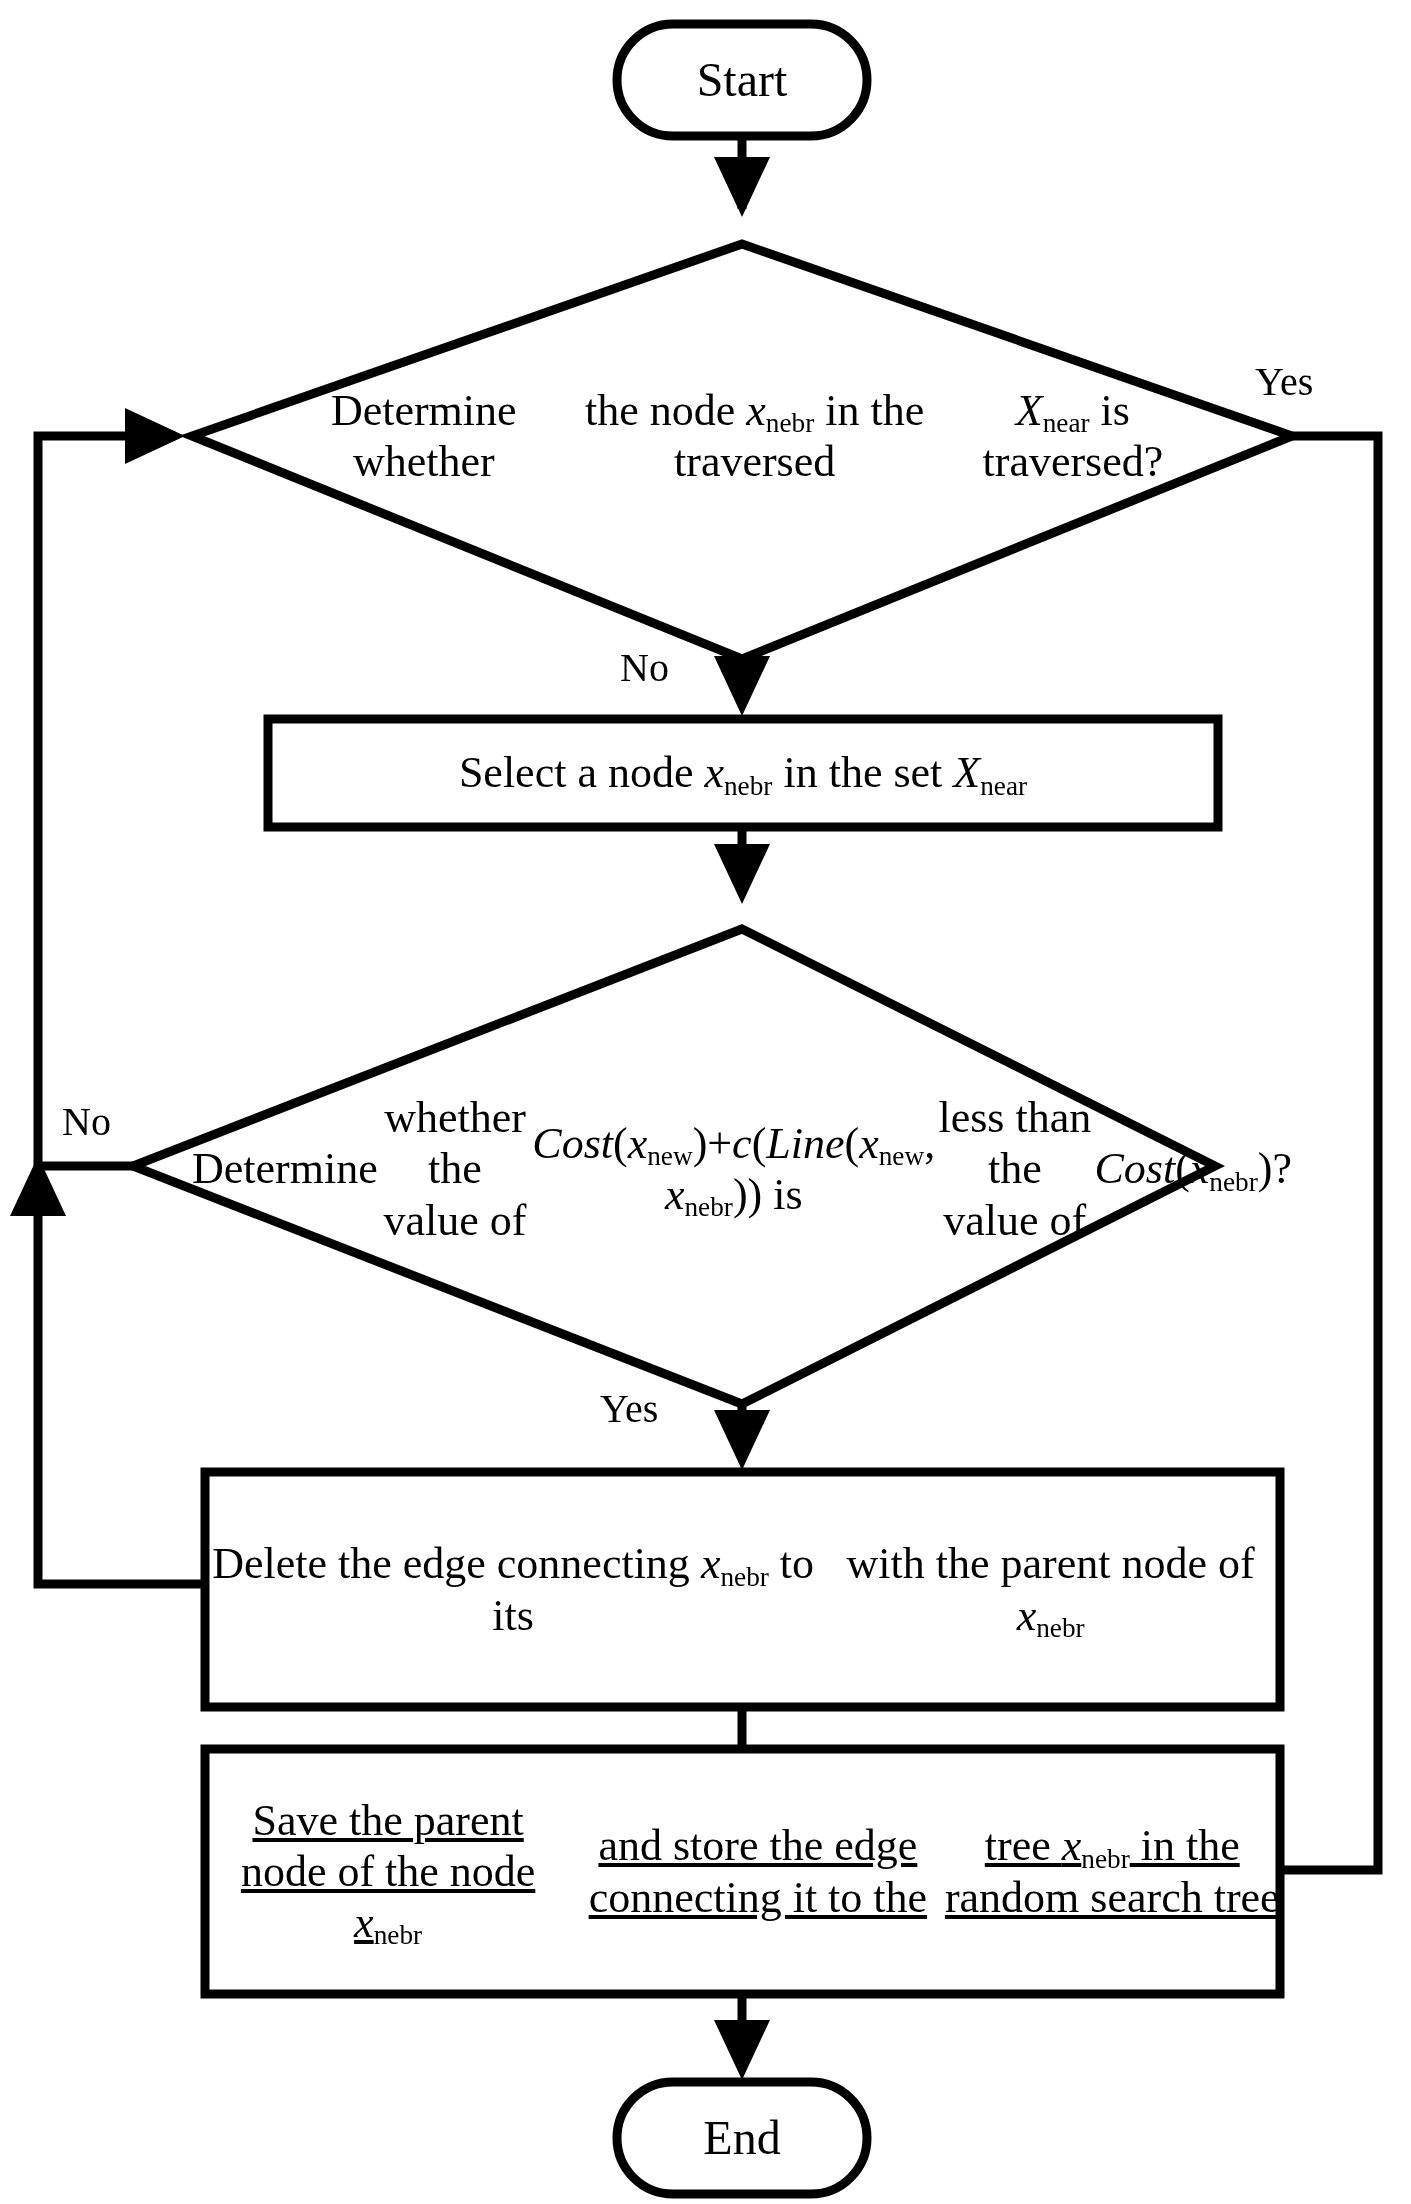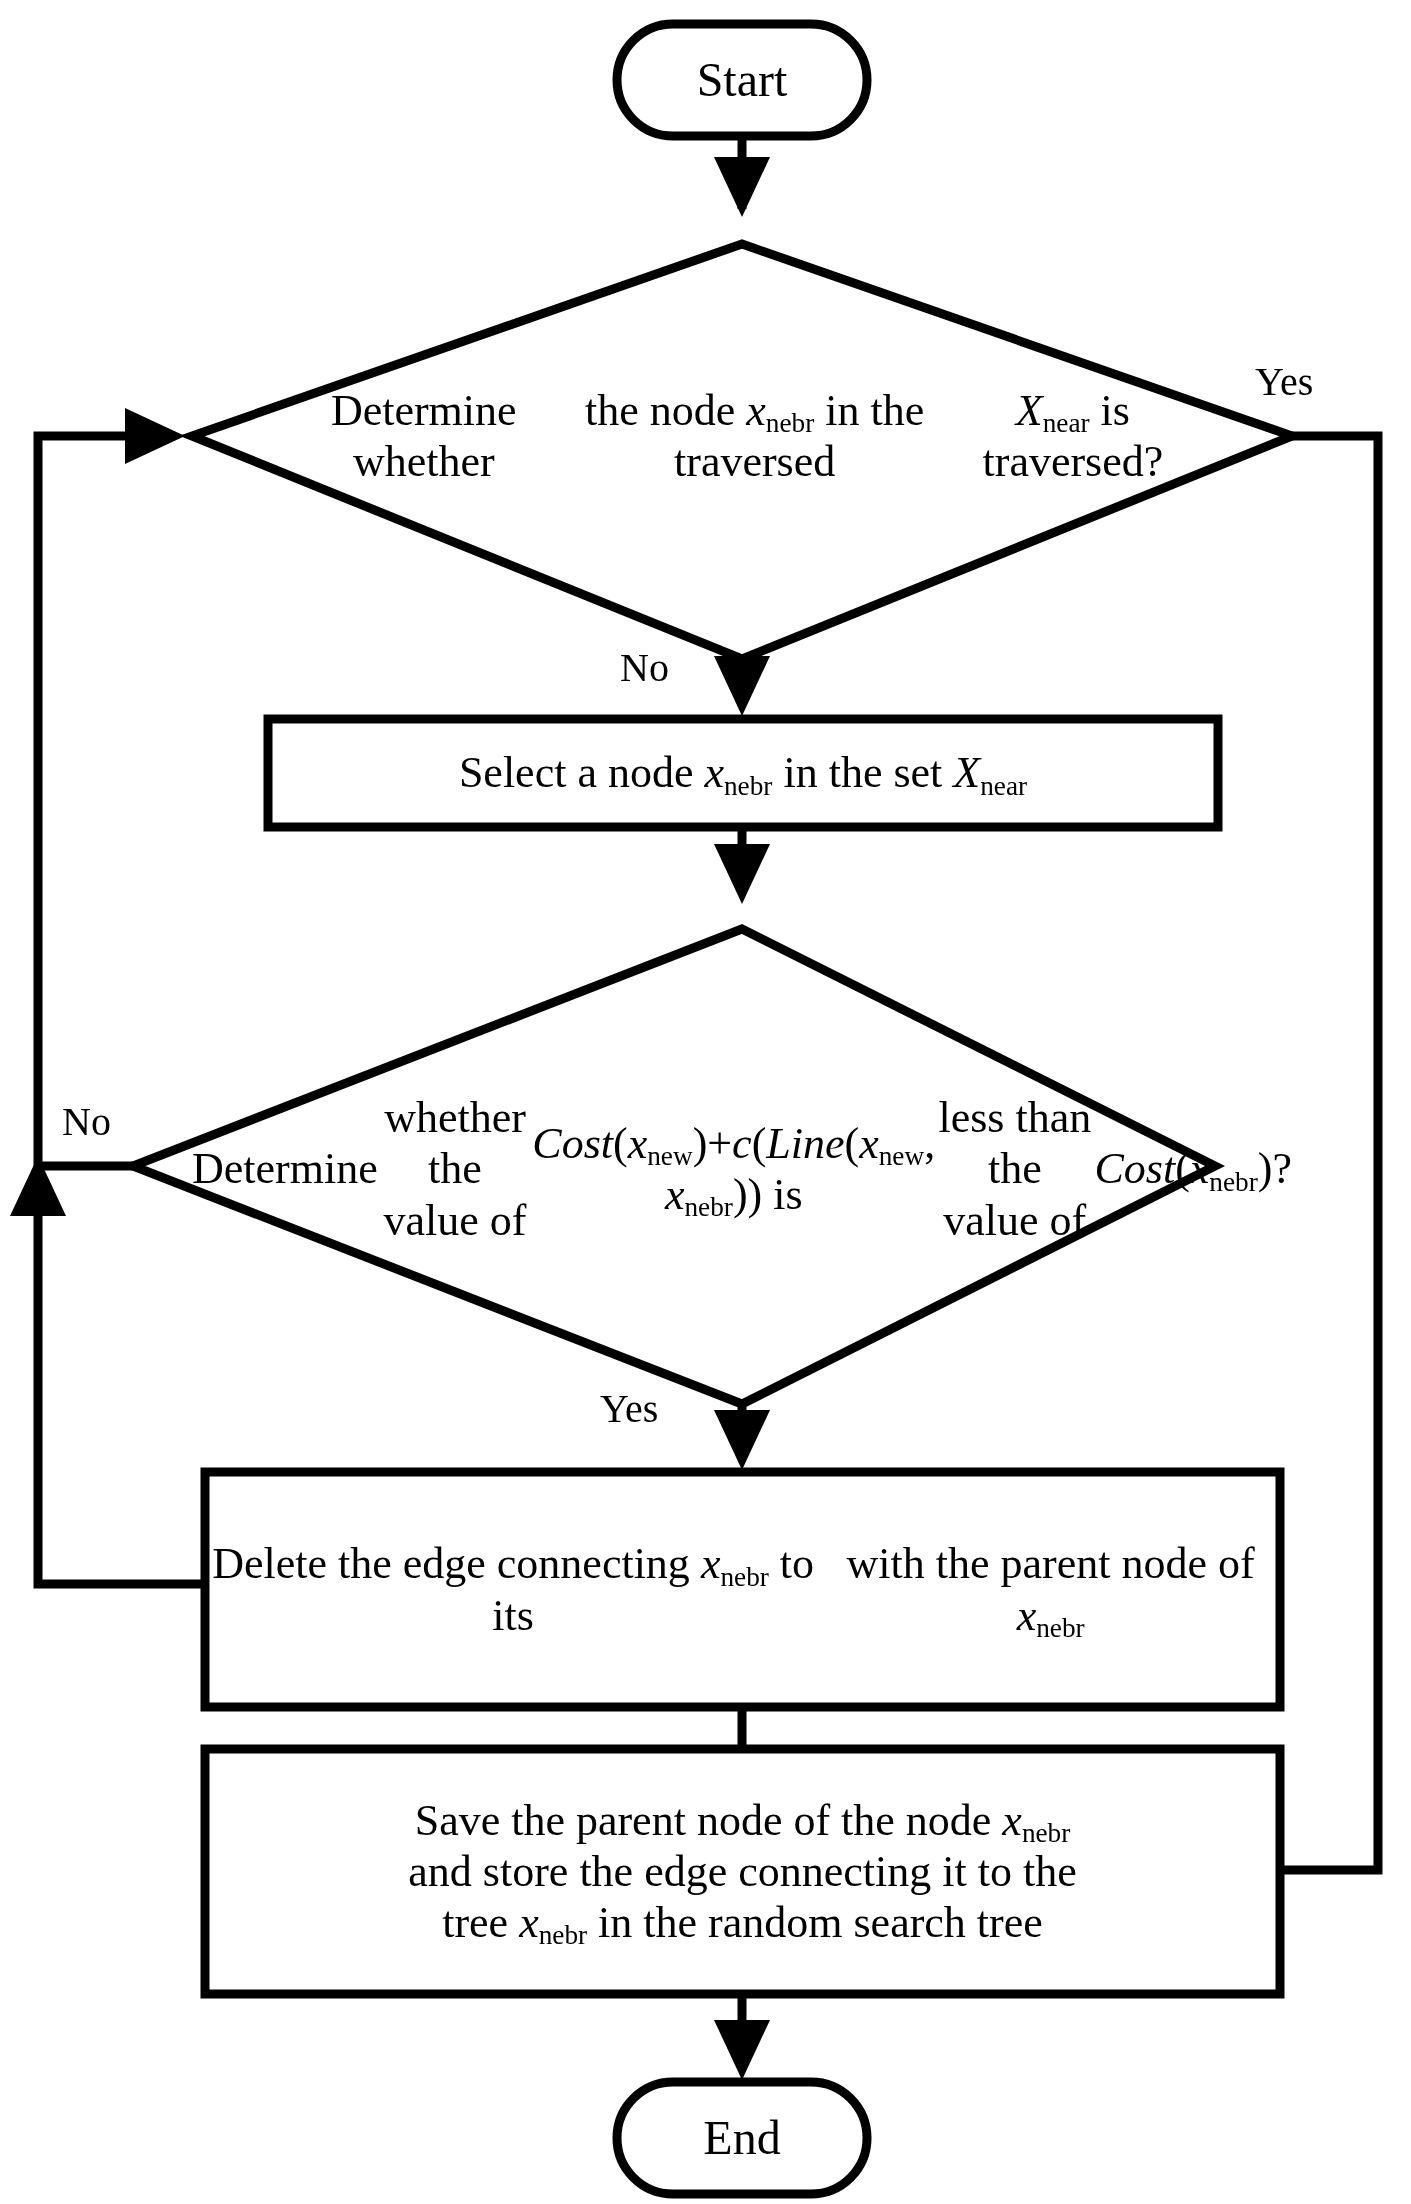--- a/index.html
+++ b/index.html
@@ -115,21 +115,21 @@
     <span class="tl"><i class="mv">Cost</i><span>(</span><i class="mv">x</i><sub>new</sub><span>)+</span><i class="mv">c</i><span>(</span><i class="mv">Line</i><span>(</span><i class="mv">x</i><sub>new</sub><span>,  </span><i class="mv">x</i><sub>nebr</sub><span>)) is</span></span>
     <span class="tl">less than the value of</span>
     <span class="tl"><i class="mv">Cost</i><span>(</span><i class="mv">x</i><sub>nebr</sub><span>)?</span></span>
   </div>
 
   <div class="node-text proc-label" style="left:205px;top:1468px;width:1075px;height:235px;">
     <span class="tl"><span>Delete the edge connecting </span><i class="mv">x</i><sub>nebr</sub><span> to its</span></span>
     <span class="tl"><span>with the parent node of </span><i class="mv">x</i><sub>nebr</sub></span>
   </div>
 
-  <div class="node-text proc-label" style="left:205px;top:1745px;width:1075px;height:245px;flex-direction:column;">
+  <div class="node-text proc-label" style="left:205px;top:1745px;width:1075px;height:245px;text-decoration:underline;">
     <span class="tl"><span>Save the parent node of the node </span><i class="mv">x</i><sub>nebr</sub></span>
     <span class="tl">and store the edge connecting it to the</span>
     <span class="tl"><span>tree </span><i class="mv">x</i><sub>nebr</sub><span> in the random search tree</span></span>
   </div>
 
   <div class="node-text term-label" style="left:617px;top:2078px;width:250px;height:112px;">
     <span>End</span>
   </div>
 
   <div class="edge-label" style="left:1255px;top:358px;">Yes</div>

